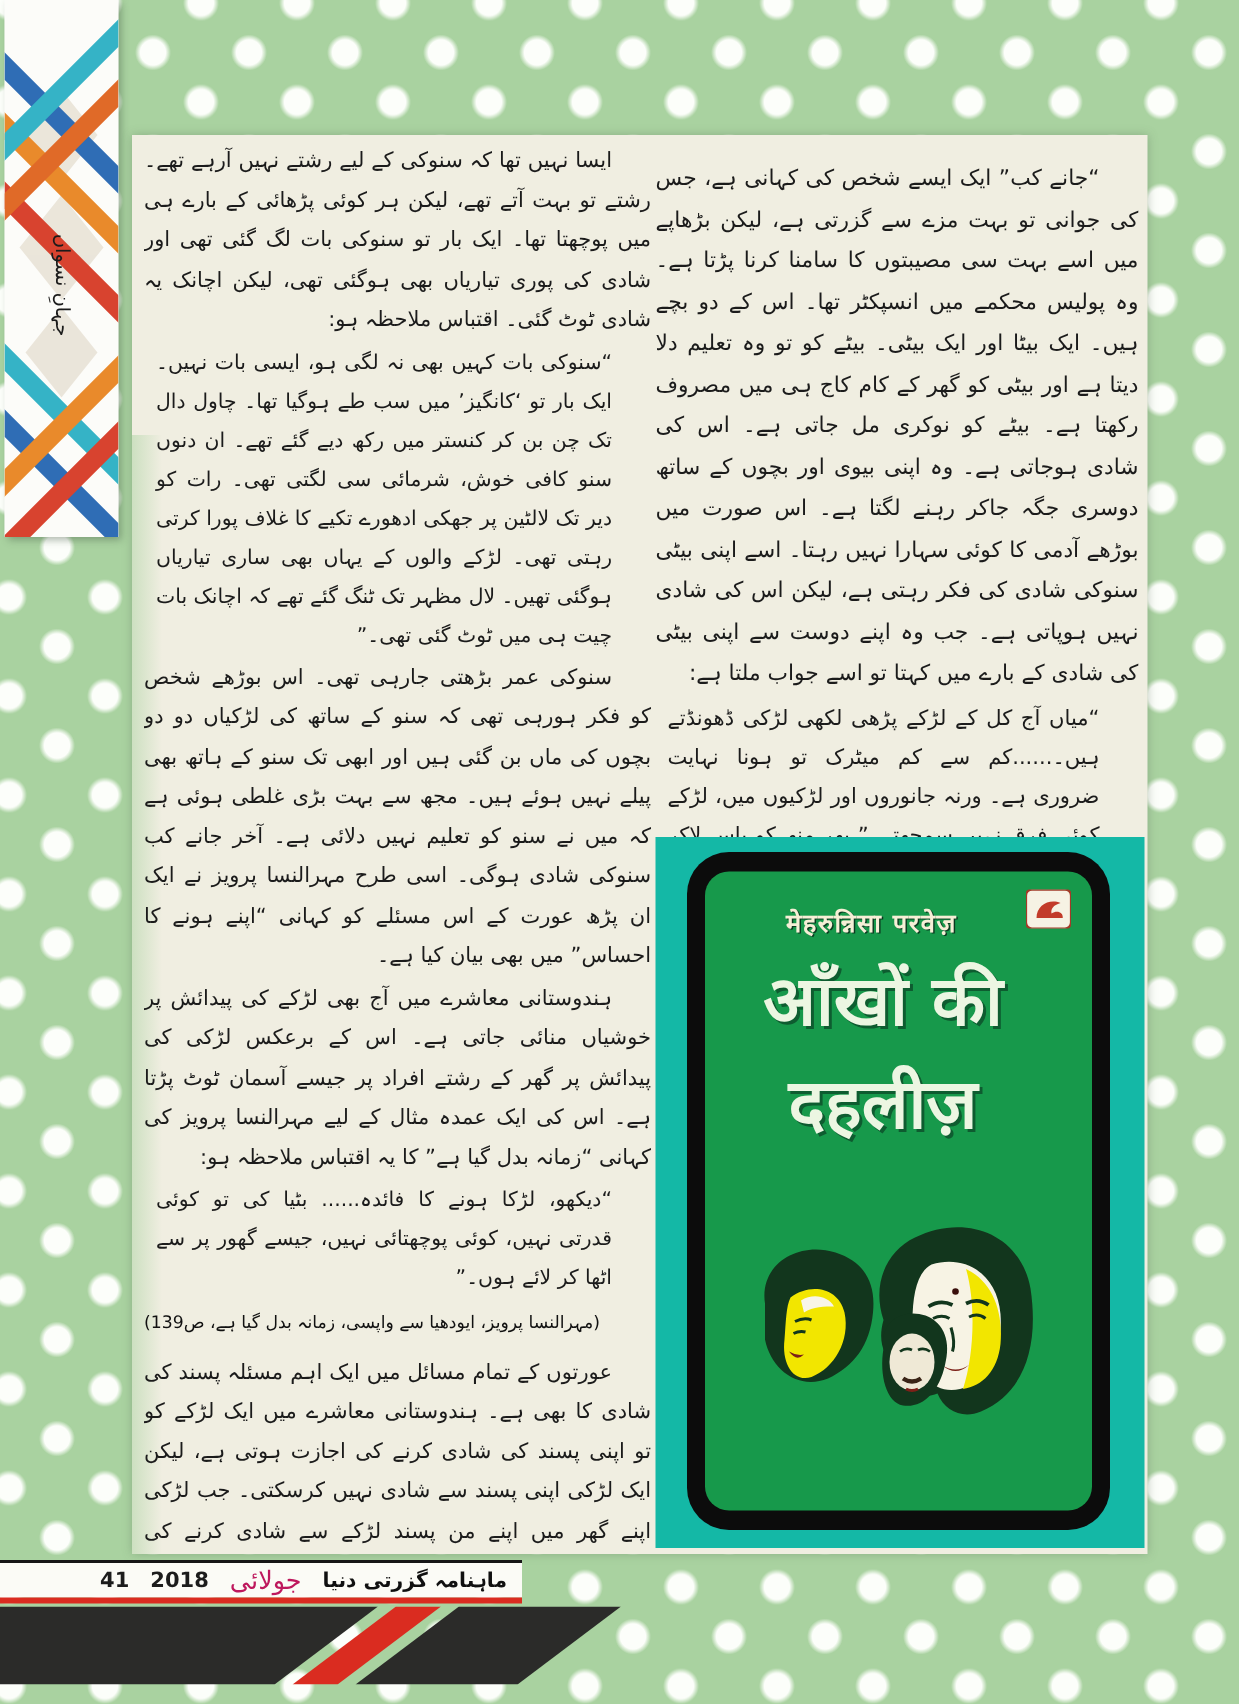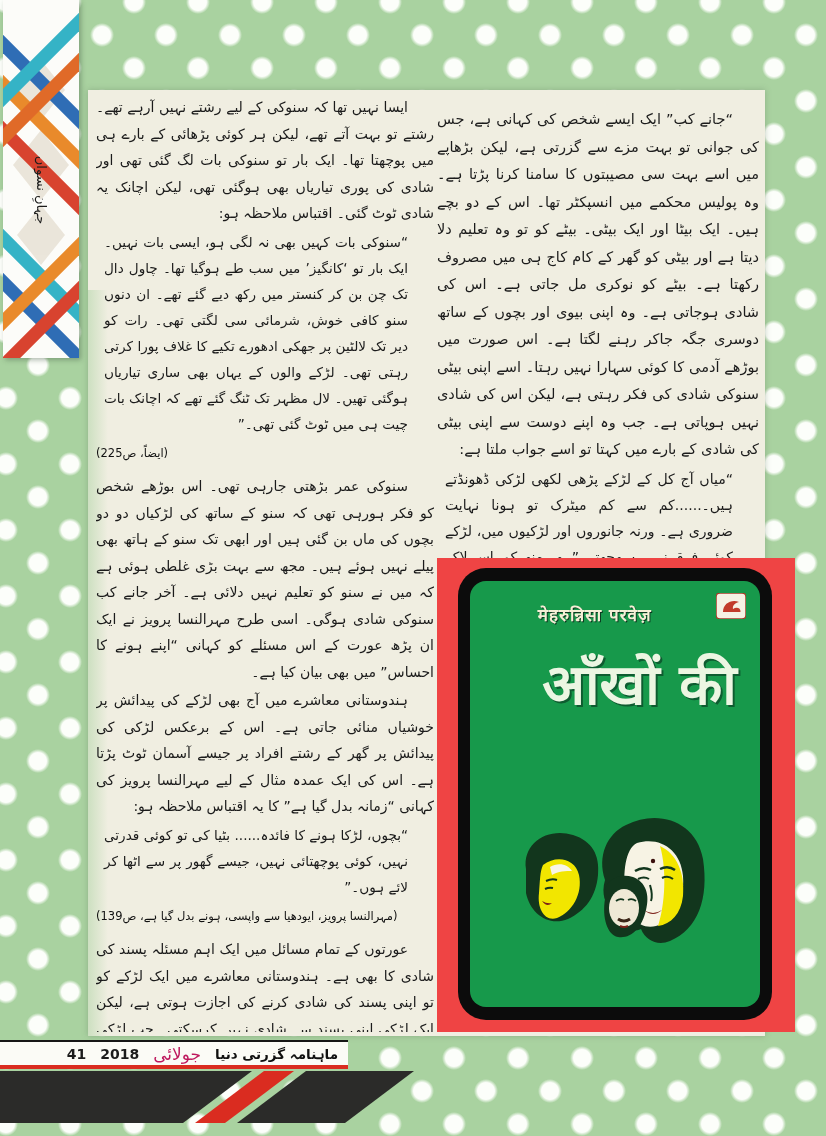--- a/index.html
+++ b/index.html
@@ -33,28 +33,28 @@
   
   .urdu{direction:rtl;color:#1b1b1b;}
   .col{position:absolute;overflow:hidden;}
   .col-left{left:8px;top:4px;width:338px;height:938px;font-size:14px;line-height:26.5px;}
   .col-right{left:349px;top:16px;width:322px;height:460px;font-size:14.5px;line-height:27.5px;}
   p.para{margin:0 0 2px 0;text-align:justify;text-indent:26px;}
   blockquote.quote{margin:2px 26px 2px 8px;text-align:justify;font-size:.97em;line-height:.96em*;}
   blockquote.quote{line-height:26px;}
   p.cite{direction:rtl;text-align:left;font-size:11.5px;margin:3px 0 7px 0;color:#111;}
   
-  .cover{position:absolute;left:349px;top:468px;width:358px;height:474px;background:#ef4444;}
+  .cover{position:absolute;left:349px;top:468px;width:326px;height:474px;background:#14b8a6;}
   .cover-black{position:absolute;left:21px;right:23px;top:10px;bottom:12px;background:#0c0c0c;border-radius:28px;}
   .cover-green{position:absolute;left:12px;right:12px;top:13px;bottom:13px;background:#17994b;border-radius:16px;overflow:hidden;}
   .cover-author{position:absolute;top:22px;left:0;width:86%;text-align:center;
     font-size:17px;font-weight:bold;color:#f5efd6;letter-spacing:1px;
     text-shadow:1px 1px 0 #0b3a20;}
-  .cover-title{position:absolute;top:62px;left:0;width:92%;text-align:right;
-    font-size:56px;font-weight:bold;color:#ecf6e2;line-height:1.5;
+  .cover-title{position:absolute;top:52px;left:0;width:92%;text-align:center;
+    font-size:46px;font-weight:bold;color:#ecf6e2;line-height:1.5;
     text-shadow:2px 2px 0 #0e5c30;}
   .cover-logo{position:absolute;top:12px;right:14px;width:30px;height:26px;}
   .cover-faces{position:absolute;bottom:58px;left:50%;transform:translateX(-50%);}
   
   .footer-strip{
     position:absolute;left:0;top:1040px;width:348px;height:25px;background:#fbfbf6;
     border-top:2px solid #161616;direction:rtl;display:flex;align-items:center;
     gap:14px;padding-right:10px;box-sizing:border-box;
   }
   .footer-strip .mag{font-size:13.5px;font-weight:bold;color:#101010;}
@@ -87,44 +87,44 @@
     </g>
   </svg>
   <div class="bookmark-label urdu">جہانِ نسواں</div>
 </div>
 
 <div class="page">
 
   <div class="col col-left urdu">
     <p class="para">ایسا نہیں تھا کہ سنوکی کے لیے رشتے نہیں آرہے تھے۔ رشتے تو بہت آتے تھے، لیکن ہر کوئی پڑھائی کے بارے ہی میں پوچھتا تھا۔ ایک بار تو سنوکی بات لگ گئی تھی اور شادی کی پوری تیاریاں بھی ہوگئی تھی، لیکن اچانک یہ شادی ٹوٹ گئی۔ اقتباس ملاحظہ ہو:</p>
     <blockquote class="quote">“سنوکی بات کہیں بھی نہ لگی ہو، ایسی بات نہیں۔ ایک بار تو ‘کانگیز’ میں سب طے ہوگیا تھا۔ چاول دال تک چن بن کر کنستر میں رکھ دیے گئے تھے۔ ان دنوں سنو کافی خوش، شرمائی سی لگتی تھی۔ رات کو دیر تک لالٹین پر جھکی ادھورے تکیے کا غلاف پورا کرتی رہتی تھی۔ لڑکے والوں کے یہاں بھی ساری تیاریاں ہوگئی تھیں۔ لال مظہر تک ٹنگ گئے تھے کہ اچانک بات چیت ہی میں ٹوٹ گئی تھی۔”</blockquote>
-    <p class="cite">(ایضاً، ص225)</p>
     <p class="para">سنوکی عمر بڑھتی جارہی تھی۔ اس بوڑھے شخص کو فکر ہورہی تھی کہ سنو کے ساتھ کی لڑکیاں دو دو بچوں کی ماں بن گئی ہیں اور ابھی تک سنو کے ہاتھ بھی پیلے نہیں ہوئے ہیں۔ مجھ سے بہت بڑی غلطی ہوئی ہے کہ میں نے سنو کو تعلیم نہیں دلائی ہے۔ آخر جانے کب سنوکی شادی ہوگی۔ اسی طرح مہرالنسا پرویز نے ایک ان پڑھ عورت کے اس مسئلے کو کہانی “اپنے ہونے کا احساس” میں بھی بیان کیا ہے۔</p>
     <p class="para">ہندوستانی معاشرے میں آج بھی لڑکے کی پیدائش پر خوشیاں منائی جاتی ہے۔ اس کے برعکس لڑکی کی پیدائش پر گھر کے رشتے افراد پر جیسے آسمان ٹوٹ پڑتا ہے۔ اس کی ایک عمدہ مثال کے لیے مہرالنسا پرویز کی کہانی “زمانہ بدل گیا ہے” کا یہ اقتباس ملاحظہ ہو:</p>
-    <blockquote class="quote">“بچوں، لڑکا ہونے کا فائدہ...... بٹیا کی تو کوئی قدرتی نہیں، کوئی پوچھتائی نہیں، جیسے گھور پر سے اٹھا کر لائے ہوں۔”</blockquote>
-    <p class="cite">(مہرالنسا پرویز، ایودھیا سے واپسی، ہونے بدل گیا ہے، ص139)</p>
+    <blockquote class="quote">“دیکھو، لڑکا ہونے کا فائدہ...... بٹیا کی تو کوئی قدرتی نہیں، کوئی پوچھتائی نہیں، جیسے گھور پر سے اٹھا کر لائے ہوں۔”</blockquote>
+    <p class="cite">(مہرالنسا پرویز، ایودھیا سے واپسی، زمانہ بدل گیا ہے، ص139)</p>
     <p class="para">عورتوں کے تمام مسائل میں ایک اہم مسئلہ پسند کی شادی کا بھی ہے۔ ہندوستانی معاشرے میں ایک لڑکے کو تو اپنی پسند کی شادی کرنے کی اجازت ہوتی ہے، لیکن ایک لڑکی اپنی پسند سے شادی نہیں کرسکتی۔ جب لڑکی اپنے گھر میں اپنے من پسند لڑکے سے شادی کرنے کی خواہش ظاہر کرتی ہے تو اسے طرح طرح کی باتیں سننی پڑتی ہے۔ اسے بدتمیز، بے ہودہ اور بے شرم لڑکی کا تصور کیا جاتا ہے۔ یعنی عورتیں کسی اور سے پیار کرتی ہیں اور گھر والوں کے دباؤ پر انھیں شادی کسی اور سے کرنی پڑتی ہے۔ اسی کو موضوع بنا کر مہرالنسا پرویز نے کہانی “قیامت آگئی ہے” تخلیق کی ہے۔</p>
   </div>
 
   <div class="col col-right urdu">
     <p class="para">“جانے کب” ایک ایسے شخص کی کہانی ہے، جس کی جوانی تو بہت مزے سے گزرتی ہے، لیکن بڑھاپے میں اسے بہت سی مصیبتوں کا سامنا کرنا پڑتا ہے۔ وہ پولیس محکمے میں انسپکٹر تھا۔ اس کے دو بچے ہیں۔ ایک بیٹا اور ایک بیٹی۔ بیٹے کو تو وہ تعلیم دلا دیتا ہے اور بیٹی کو گھر کے کام کاج ہی میں مصروف رکھتا ہے۔ بیٹے کو نوکری مل جاتی ہے۔ اس کی شادی ہوجاتی ہے۔ وہ اپنی بیوی اور بچوں کے ساتھ دوسری جگہ جاکر رہنے لگتا ہے۔ اس صورت میں بوڑھے آدمی کا کوئی سہارا نہیں رہتا۔ اسے اپنی بیٹی سنوکی شادی کی فکر رہتی ہے، لیکن اس کی شادی نہیں ہوپاتی ہے۔ جب وہ اپنے دوست سے اپنی بیٹی کی شادی کے بارے میں کہتا تو اسے جواب ملتا ہے:</p>
     <blockquote class="quote">“میاں آج کل کے لڑکے پڑھی لکھی لڑکی ڈھونڈتے ہیں۔......کم سے کم میٹرک تو ہونا نہایت ضروری ہے۔ ورنہ جانوروں اور لڑکیوں میں، لڑکے کوئی فرق نہیں سمجھتے۔” پھر منھ کو پاس لاکر دھیمی آواز میں بولے، “ارے جانو میاں! وہ شیخو کی لڑکی کو دیکھتے ہو، کالا ٹھیکرا رکھی ہے؛ پر ایم اے پاس تھی تو پروفیسر کو پھنسالیا۔”</blockquote>
 
   </div>
 
   <div class="cover">
     <div class="cover-black">
       <div class="cover-green">
         <svg class="cover-logo" width="30" height="26" viewBox="0 0 30 26">
           <rect x="0" y="0" width="30" height="26" rx="4" fill="#f6f2e4" stroke="#a33b28" stroke-width="1.5"></rect>
           <path d="M7 19 C7 10 16 6 23 9 C18 10.5 16.5 13 17 16 C20.5 13.5 25 15 24.5 19 Z" fill="#c23b2a"></path>
         </svg>
         <div class="cover-author">मेहरुन्निसा परवेज़</div>
         <div class="cover-title">
           <div>आँखों की</div>
+          <div>दहलीज़</div>
         </div>
         <svg class="cover-faces" width="210" height="140" viewBox="0 0 210 140">
 
           <path d="M116 16 C148 0 186 12 193 50 C199 90 188 120 160 132 C148 137 136 132 131 120 C119 125 107 118 103 100 C95 96 91 85 95 71 C87 47 97 25 116 16 Z" fill="#12361d"></path>
           <path d="M127 34 C150 27 171 41 173 67 C175 94 163 113 146 117 C130 121 117 108 115 88 C113 63 115 40 127 34 Z" fill="#f7f3e4"></path>
           <path d="M150 37 C167 45 175 64 173 87 C171 105 161 115 148 117 C155 96 157 61 150 37 Z" fill="#f2e600"></path>
           <path d="M125 62 q8 -5 16 -1 M150 60 q8 -4 15 1" stroke="#12361d" stroke-width="2.5" fill="none"></path>
           <path d="M128 70 q6 -3 11 0 M152 69 q6 -3 11 1" stroke="#12361d" stroke-width="2" fill="none"></path>
           <circle cx="143" cy="52" r="2.2" fill="#3a0f0c"></circle>
           <path d="M140 76 q3 10 1 16" stroke="#12361d" stroke-width="2" fill="none"></path>

